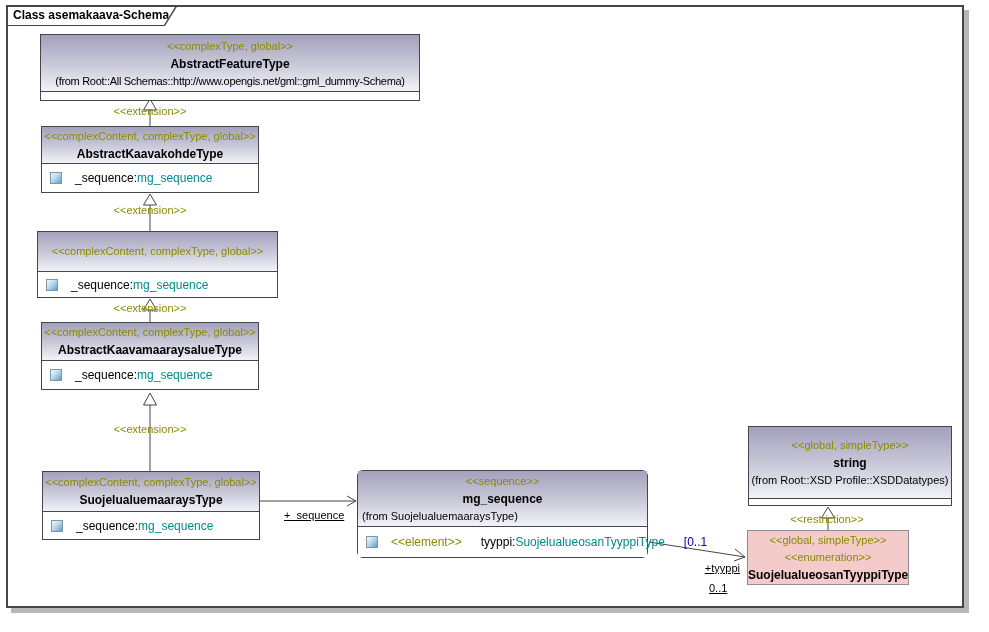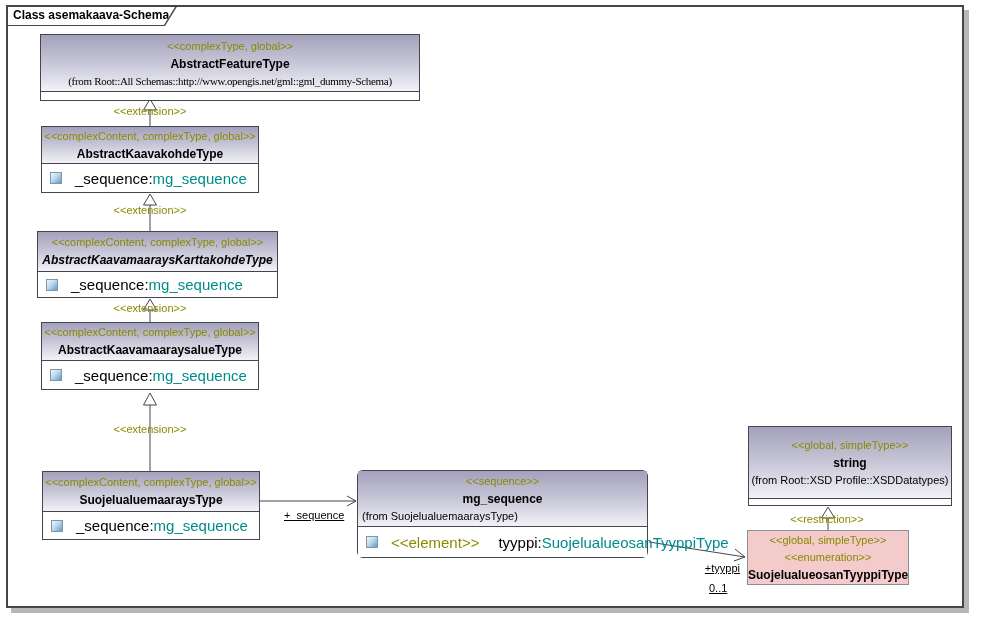--- a/index.html
+++ b/index.html
@@ -47,27 +47,27 @@
     background: linear-gradient(180deg, #a3a1bc 0%, #c9c8d8 52%, #f2f2f8 100%);
     border-bottom: 1px solid #45454d;
     display: flex; flex-direction: column; justify-content: center;
     text-align: center;
     overflow: hidden;
   }
   .stereotype { color: #8a8a00; font-size: 11px; line-height: 17px; white-space: nowrap; }
   .box-name   { color: #000; font-size: 12px; font-weight: bold; line-height: 18px; white-space: nowrap; }
   .box-name.italic { font-style: italic; }
   .from-line  { color: #000; font-size: 11px; line-height: 16px; white-space: nowrap; }
-  .from-line.tight { letter-spacing: -0.3px; font-family: Liberation Serif, serif; }
+  .from-line.tight { letter-spacing: -0.3px; }
   .from-line.align-left { text-align: left; padding-left: 4px; }
   .box-attrs { position: relative; background: #fff; width: 100%; }
   .attr-row {
     display: flex; align-items: center;
     height: 100%; padding-left: 8px;
-    font-size: 15px; color: #000; white-space: nowrap;
+    font-size: 12px; color: #000; white-space: nowrap;
   }
   .attr-icon {
     width: 12px; height: 12px; flex: none;
     border: 1px solid #8195a8;
     background: linear-gradient(135deg, #eef7fd 0%, #bcdaee 45%, #5f9cc9 100%);
     margin-right: 13px;
   }
   .teal  { color: #008b8b; }
   .navy  { color: #0000bf; }
   .olive { color: #8a8a00; }
@@ -162,21 +162,20 @@
         <span class="attr-icon"></span>
         <span>_sequence:</span>
           <span class="teal">mg_sequence</span>
       </div>
     </div>
   </div>
 
   <div class="uml-box" style="left:37px; top:231px; width:241px; height:67px;">
     <div class="box-header" style="height:40px;">
       <div class="stereotype">&lt;&lt;complexContent, complexType, global&gt;&gt;</div>
-      <div class="box-name italic">AbstractKaavamaaraysKarttakohdeType</div>
     </div>
     <div class="box-attrs" style="height:25px;">
       <div class="attr-row">
         <span class="attr-icon"></span>
         <span>_sequence:</span>
           <span class="teal">mg_sequence</span>
       </div>
     </div>
   </div>
 

